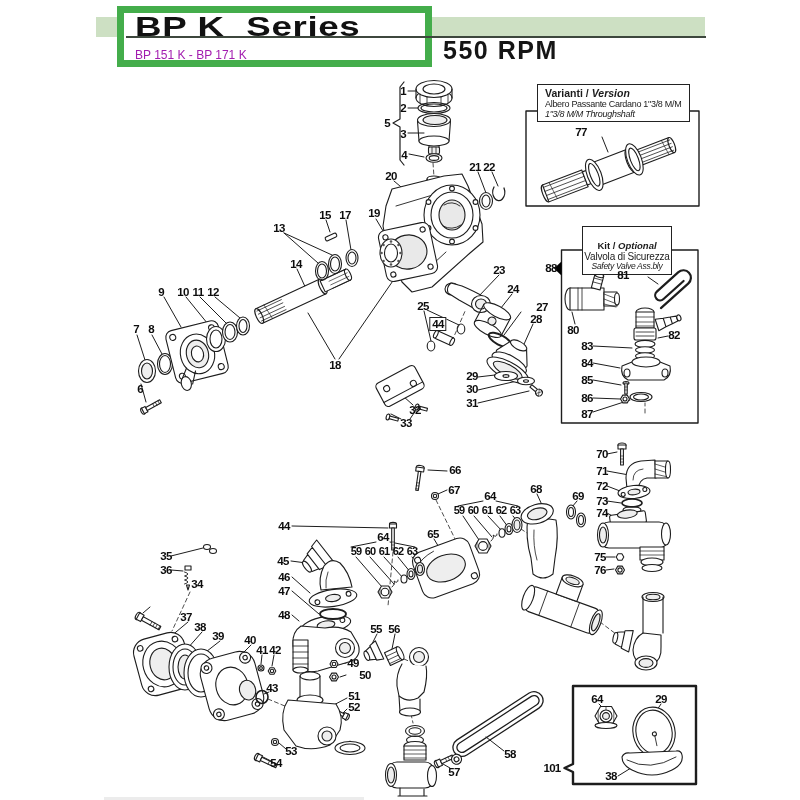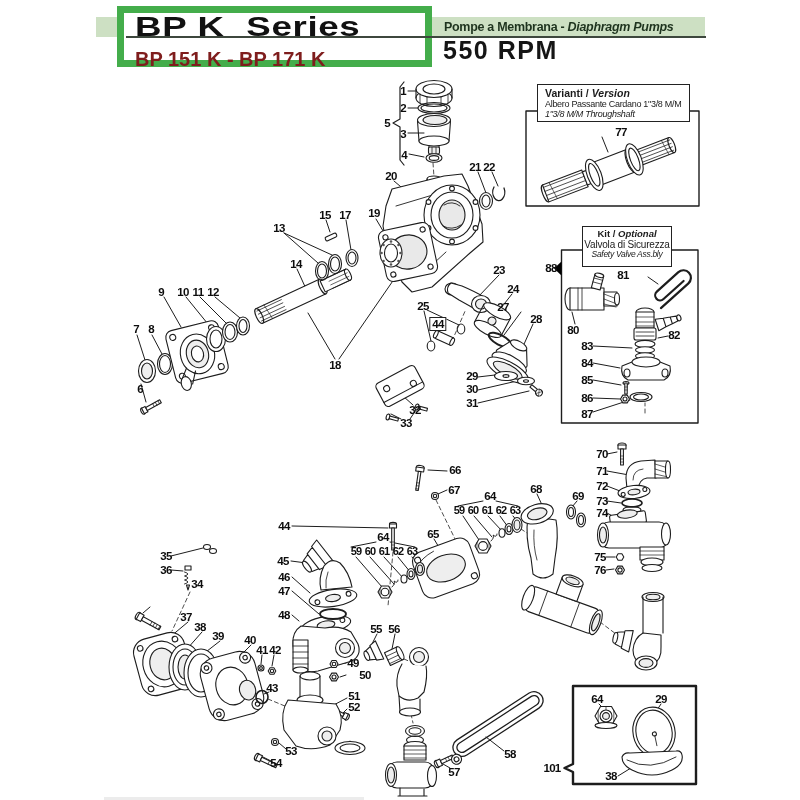--- a/index.html
+++ b/index.html
@@ -5,34 +5,34 @@
   html,body{margin:0;padding:0;background:#fff;}
   .page{position:relative;width:800px;height:800px;background:#ffffff;overflow:hidden;
         font-family:"Liberation Sans","DejaVu Sans",sans-serif;}
   
   .band{position:absolute;left:96px;top:17px;width:609px;height:20px;background:#cde0c3;z-index:2;}
   .rule{position:absolute;left:126px;top:36px;width:580px;height:2px;background:#3d473d;z-index:6;}
   .title-box{position:absolute;left:117px;top:6px;width:315px;height:61px;background:#fff;
              border:7px solid #44ad4b;box-sizing:border-box;z-index:4;}
   .title{position:absolute;left:11px;top:-2px;font-size:28px;font-weight:bold;color:#111;
          letter-spacing:.5px;white-space:pre;transform:scaleX(1.31);transform-origin:0 0;}
-  .subtitle{position:absolute;left:11px;top:35px;font-size:20px;font-weight:bold;color:#7f1d1d;}
+  .subtitle{position:absolute;left:11px;top:35px;font-size:12px;font-weight:normal;color:#a21caf;}
   .membrana{position:absolute;left:444px;top:20px;font-size:12.5px;font-weight:bold;color:#1e331e;letter-spacing:-0.3px;
             z-index:5;white-space:pre;}
   .membrana i{font-style:italic;}
   .rpm{position:absolute;left:443px;top:36px;font-size:25px;font-weight:bold;color:#151515;
        letter-spacing:1.5px;z-index:5;}
   
   .inset-header{position:absolute;background:#fff;border:1.4px solid #222;box-sizing:border-box;
                 z-index:5;text-align:center;color:#1b1b1b;}
   .variant-header{left:537px;top:84px;width:153px;height:38px;padding-top:2px;text-align:left;padding-left:7px;box-sizing:border-box;}
   .variant-header .h1{font-size:10.5px;font-weight:bold;}
   .variant-header .h2{font-size:9px;letter-spacing:-0.3px;}
   .variant-header .h3{font-size:9px;font-style:italic;letter-spacing:-0.3px;}
-  .kit-header{left:582px;top:226px;width:90px;height:41px;padding-top:2px;line-height:1.1;}
+  .kit-header{left:582px;top:226px;width:90px;height:49px;padding-top:14px;line-height:1.1;}
   .kit-header .h1{font-size:9.5px;font-weight:bold;}
   .kit-header .h2{font-size:10px;letter-spacing:-0.2px;}
   .kit-header .h3{font-size:8.5px;font-style:italic;letter-spacing:-0.3px;}
   .inset-header i{font-style:italic;}
   
   svg.draw{position:absolute;left:0;top:0;z-index:3;}
   
   .callout{position:absolute;transform:translate(-50%,-50%);font-size:11.5px;font-weight:bold;
            color:#0d0d0d;z-index:7;white-space:nowrap;letter-spacing:-0.7px;}
   .callout.boxed{border:1.2px solid #222;padding:0 2px;background:#fff;}
@@ -43,21 +43,20 @@
 </head>
 <body>
 
 <div class="page">
   <div class="band"></div>
   <div class="rule"></div>
   <div class="title-box">
     <div class="title">BP K  Series</div>
     <div class="subtitle">BP 151 K - BP 171 K</div>
   </div>
-  <div class="membrana"><span>Pompe a Membrana - </span><i>Diaphragm Pumps</i></div>
   <div class="rpm">550 RPM</div>
 
   <svg class="draw" width="800" height="800" viewBox="0 0 800 800">
     <g stroke="#1d1d1d" stroke-width="1.1" fill="none" stroke-linecap="round" stroke-linejoin="round">
 
       <rect x="526" y="111" width="173" height="95" stroke-width="1.4" fill="#fff"></rect>
       <rect x="561.5" y="250" width="136.5" height="173" stroke-width="1.4" fill="#fff"></rect>
       <path d="M573,686 L696,686 L696,784 L573,784 L573,772 L564.5,768 L573,764 Z" stroke-width="2.4" fill="#fff"></path>
 
       <g stroke-width="1">
@@ -751,21 +750,21 @@
       <div class="callout" style="left: 345px; top: 215px;">17</div>
       <div class="callout" style="left: 335px; top: 365px;">18</div>
       <div class="callout" style="left: 374px; top: 213px;">19</div>
       <div class="callout" style="left: 391px; top: 176px;">20</div>
       <div class="callout" style="left: 475px; top: 167px;">21</div>
       <div class="callout" style="left: 489px; top: 167px;">22</div>
       <div class="callout" style="left: 499px; top: 270px;">23</div>
       <div class="callout" style="left: 513px; top: 289px;">24</div>
       <div class="callout" style="left: 423px; top: 306px;">25</div>
       <div class="callout boxed" style="left: 438px; top: 324px;">44</div>
-      <div class="callout" style="left: 503px; top: 307px;">27</div>
+      <div class="callout" style="left: 542px; top: 307px;">27</div>
       <div class="callout" style="left: 536px; top: 319px;">28</div>
       <div class="callout" style="left: 472px; top: 376px;">29</div>
       <div class="callout" style="left: 472px; top: 389px;">30</div>
       <div class="callout" style="left: 472px; top: 403px;">31</div>
       <div class="callout" style="left: 415px; top: 410px;">32</div>
       <div class="callout" style="left: 406px; top: 423px;">33</div>
       <div class="callout" style="left: 150px; top: 584px; margin-left: 47px;">34</div>
       <div class="callout" style="left: 166px; top: 556px;">35</div>
       <div class="callout" style="left: 166px; top: 570px;">36</div>
       <div class="callout" style="left: 186px; top: 617px;">37</div>
@@ -807,21 +806,21 @@
       <div class="callout" style="left: 454px; top: 490px;">67</div>
       <div class="callout" style="left: 536px; top: 489px;">68</div>
       <div class="callout" style="left: 578px; top: 496px;">69</div>
       <div class="callout" style="left: 602px; top: 454px;">70</div>
       <div class="callout" style="left: 602px; top: 471px;">71</div>
       <div class="callout" style="left: 602px; top: 486px;">72</div>
       <div class="callout" style="left: 602px; top: 501px;">73</div>
       <div class="callout" style="left: 602px; top: 513px;">74</div>
       <div class="callout" style="left: 600px; top: 557px;">75</div>
       <div class="callout" style="left: 600px; top: 570px;">76</div>
-      <div class="callout" style="left: 621px; top: 132px;">77</div>
+      <div class="callout" style="left: 581px; top: 132px;">77</div>
       <div class="callout" style="left: 573px; top: 330px;">80</div>
       <div class="callout" style="left: 623px; top: 275px;">81</div>
       <div class="callout" style="left: 674px; top: 335px;">82</div>
       <div class="callout" style="left: 587px; top: 346px;">83</div>
       <div class="callout" style="left: 587px; top: 363px;">84</div>
       <div class="callout" style="left: 587px; top: 380px;">85</div>
       <div class="callout" style="left: 587px; top: 398px;">86</div>
       <div class="callout" style="left: 587px; top: 414px;">87</div>
       <div class="callout" style="left: 551px; top: 268px;">88</div>
       <div class="callout" style="left: 552px; top: 768px;">101</div>

